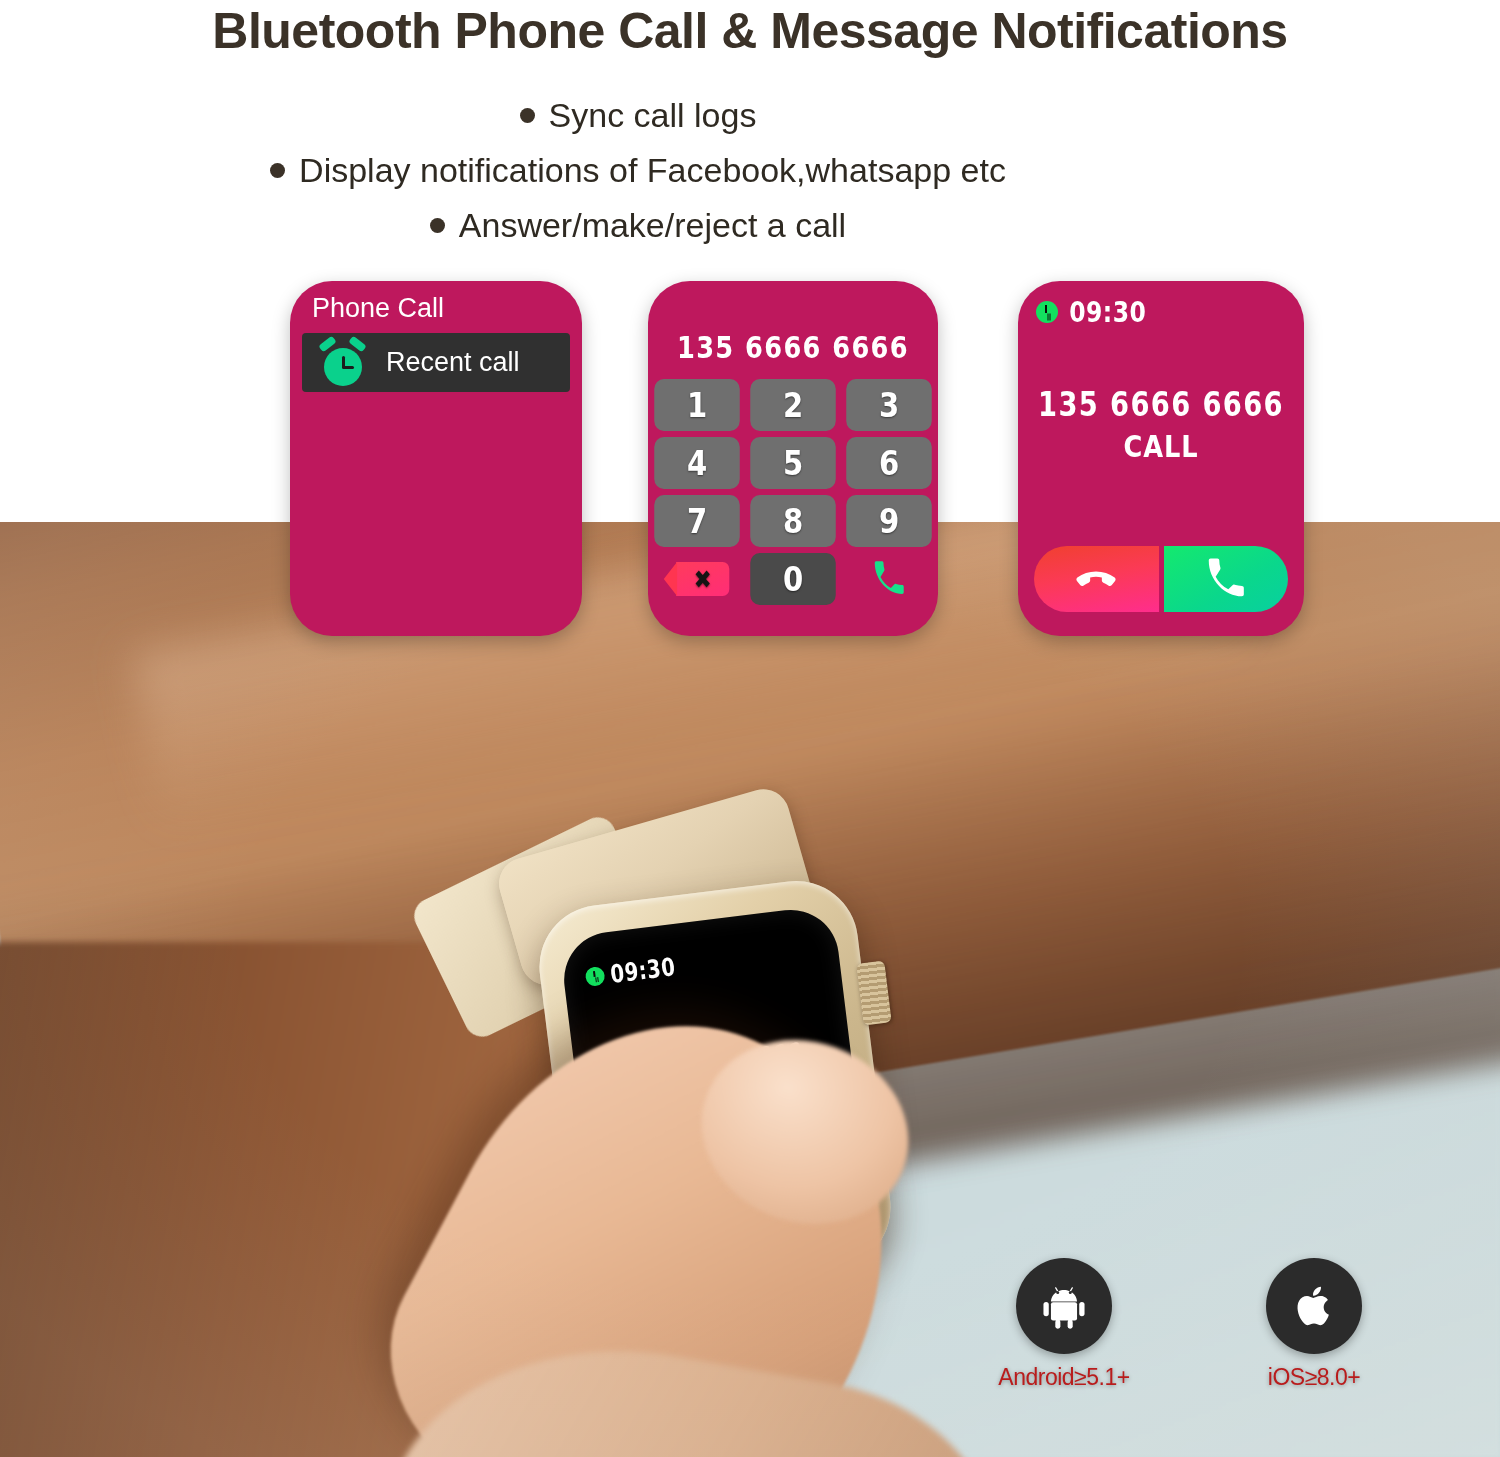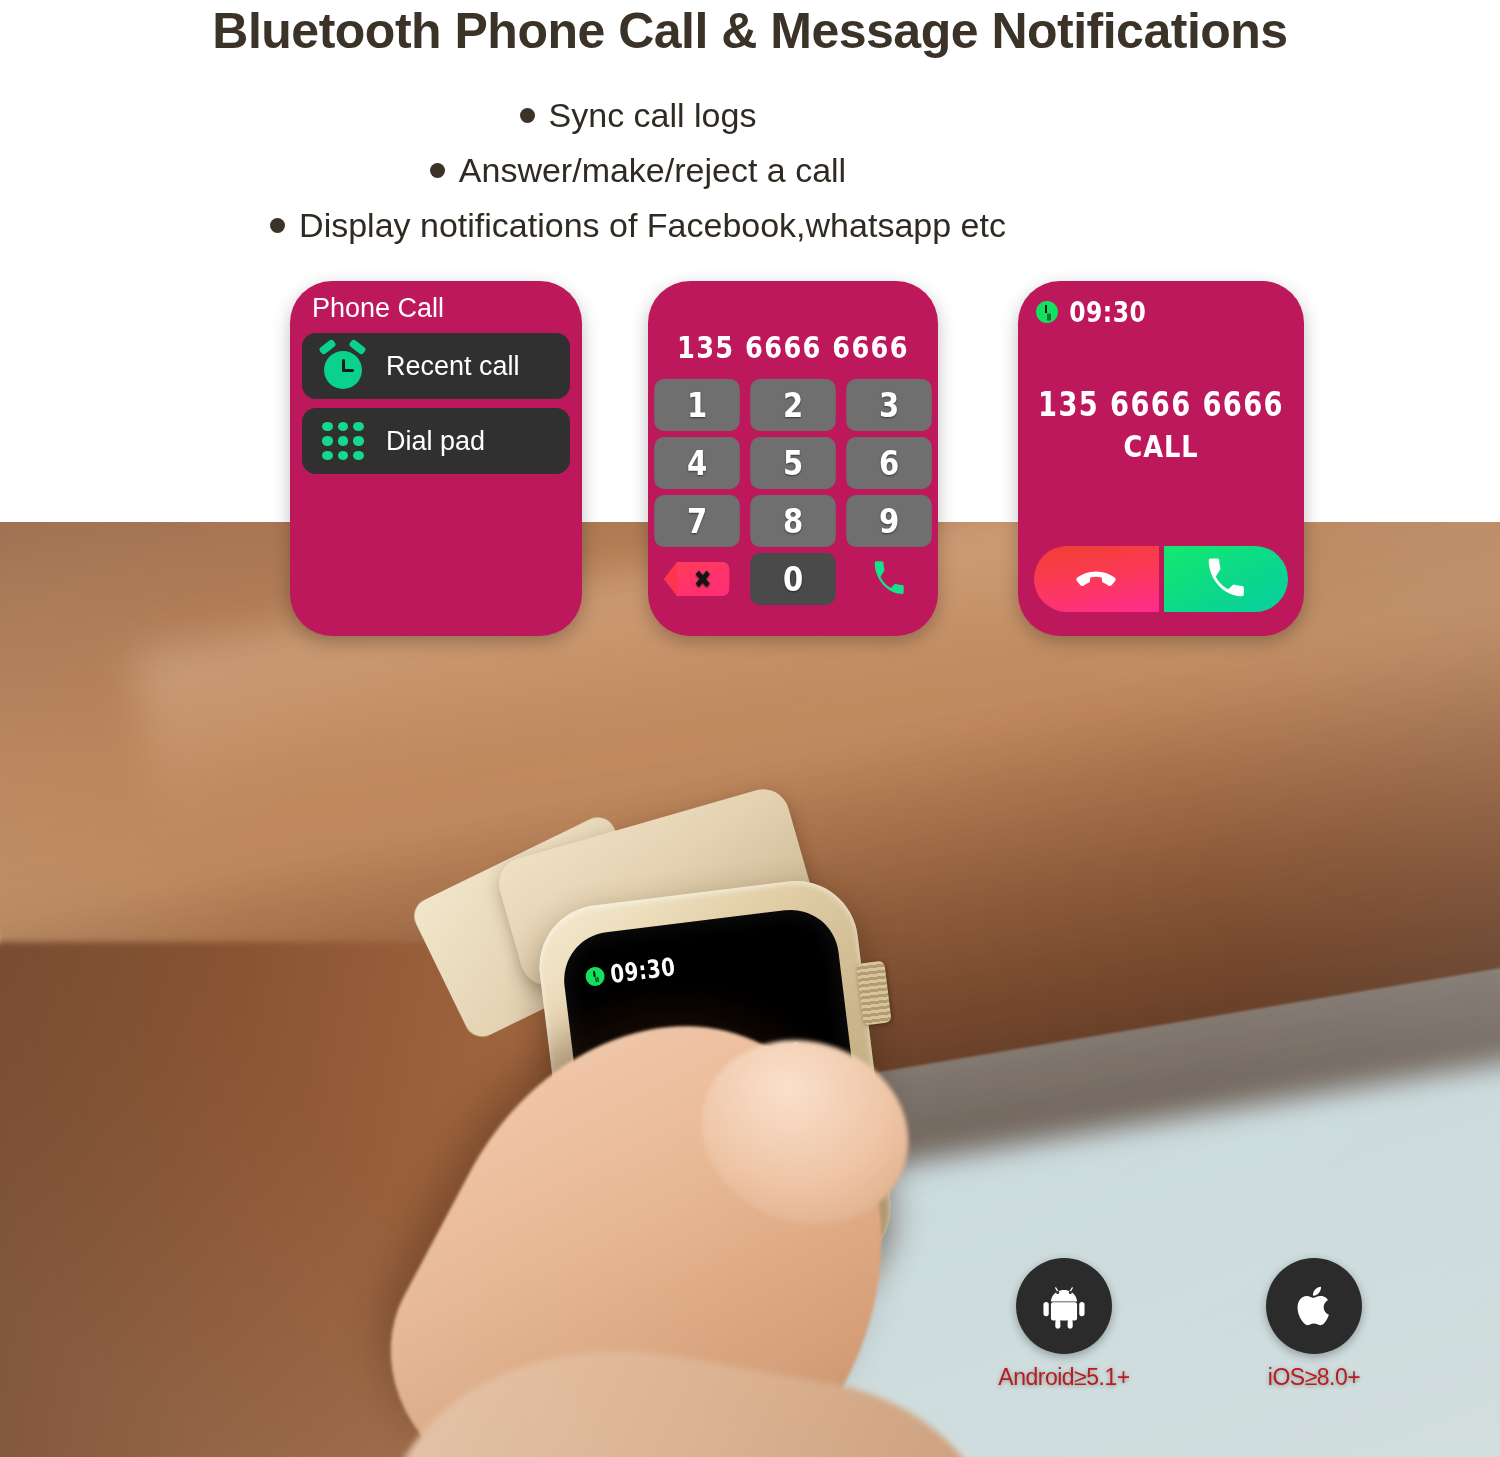--- a/index.html
+++ b/index.html
@@ -205,23 +205,23 @@
   #card-dial   { left: 648px; top: 281px; width: 290px; height: 355px; }
   #card-incall { left: 1018px; top: 281px; width: 286px; height: 355px; }
 
   
   .menu-title {
     color: #fff; font-size: 27px; font-weight: 500;
     padding: 12px 0 0 22px;
   }
   .menu-item {
     margin: 9px 12px 0 12px;
-    height: 66px;
+    height: 59px;
     background: #303030;
-    border-radius: 14px;
+    border-radius: 4px;
     display: flex; align-items: center;
     padding-left: 14px;
     gap: 16px;
   }
   .menu-label { color: #fff; font-size: 27px; font-weight: 500; }
   .ico { width: 54px; height: 54px; flex: 0 0 54px; position: relative; }
 
   
   .ico-alarm .face {
     position: absolute; left: 8px; top: 12px; width: 38px; height: 38px;
@@ -390,55 +390,41 @@
   <div class="ph photo-haze"></div>
 </div>
 
 <div id="title">Bluetooth Phone Call &amp; Message Notifications</div>
 
 <div id="bullets">
   <div class="bullet">
     <span class="dot"></span><span>Sync call logs</span>
   </div>
   <div class="bullet">
+    <span class="dot"></span><span>Display notifications of Facebook,whatsapp etc</span>
+  </div>
+  <div class="bullet">
     <span class="dot"></span><span>Answer/make/reject a call</span>
-  </div>
-  <div class="bullet">
-    <span class="dot"></span><span>Display notifications of Facebook,whatsapp etc</span>
   </div>
 </div>
 
 <div class="card" id="card-menu">
   <div class="menu-title">Phone Call</div>
 
   <div class="menu-item">
     <span class="ico ico-alarm">
       <i class="bellL"></i>
         <i class="bellR"></i>
         <i class="face"></i>
       <i class="hand-h"></i>
         <i class="hand-m"></i>
     </span>
     <span class="menu-label">Recent call</span>
   </div>
 
-  <div class="menu-item">
-    <span class="ico ico-grid">
-      <i></i>
-        <i></i>
-        <i></i>
-        <i></i>
-        <i></i>
-        <i></i>
-        <i></i>
-        <i></i>
-        <i></i>
-    </span>
-    <span class="menu-label">Dial pad</span>
-  </div>
 
 </div>
 
 <div class="card" id="card-dial">
   <div class="dial-num">135  6666  6666</div>
   <div class="keys">
     <div class="key">1</div>
     <div class="key">2</div>
     <div class="key">3</div>
     <div class="key">4</div>

